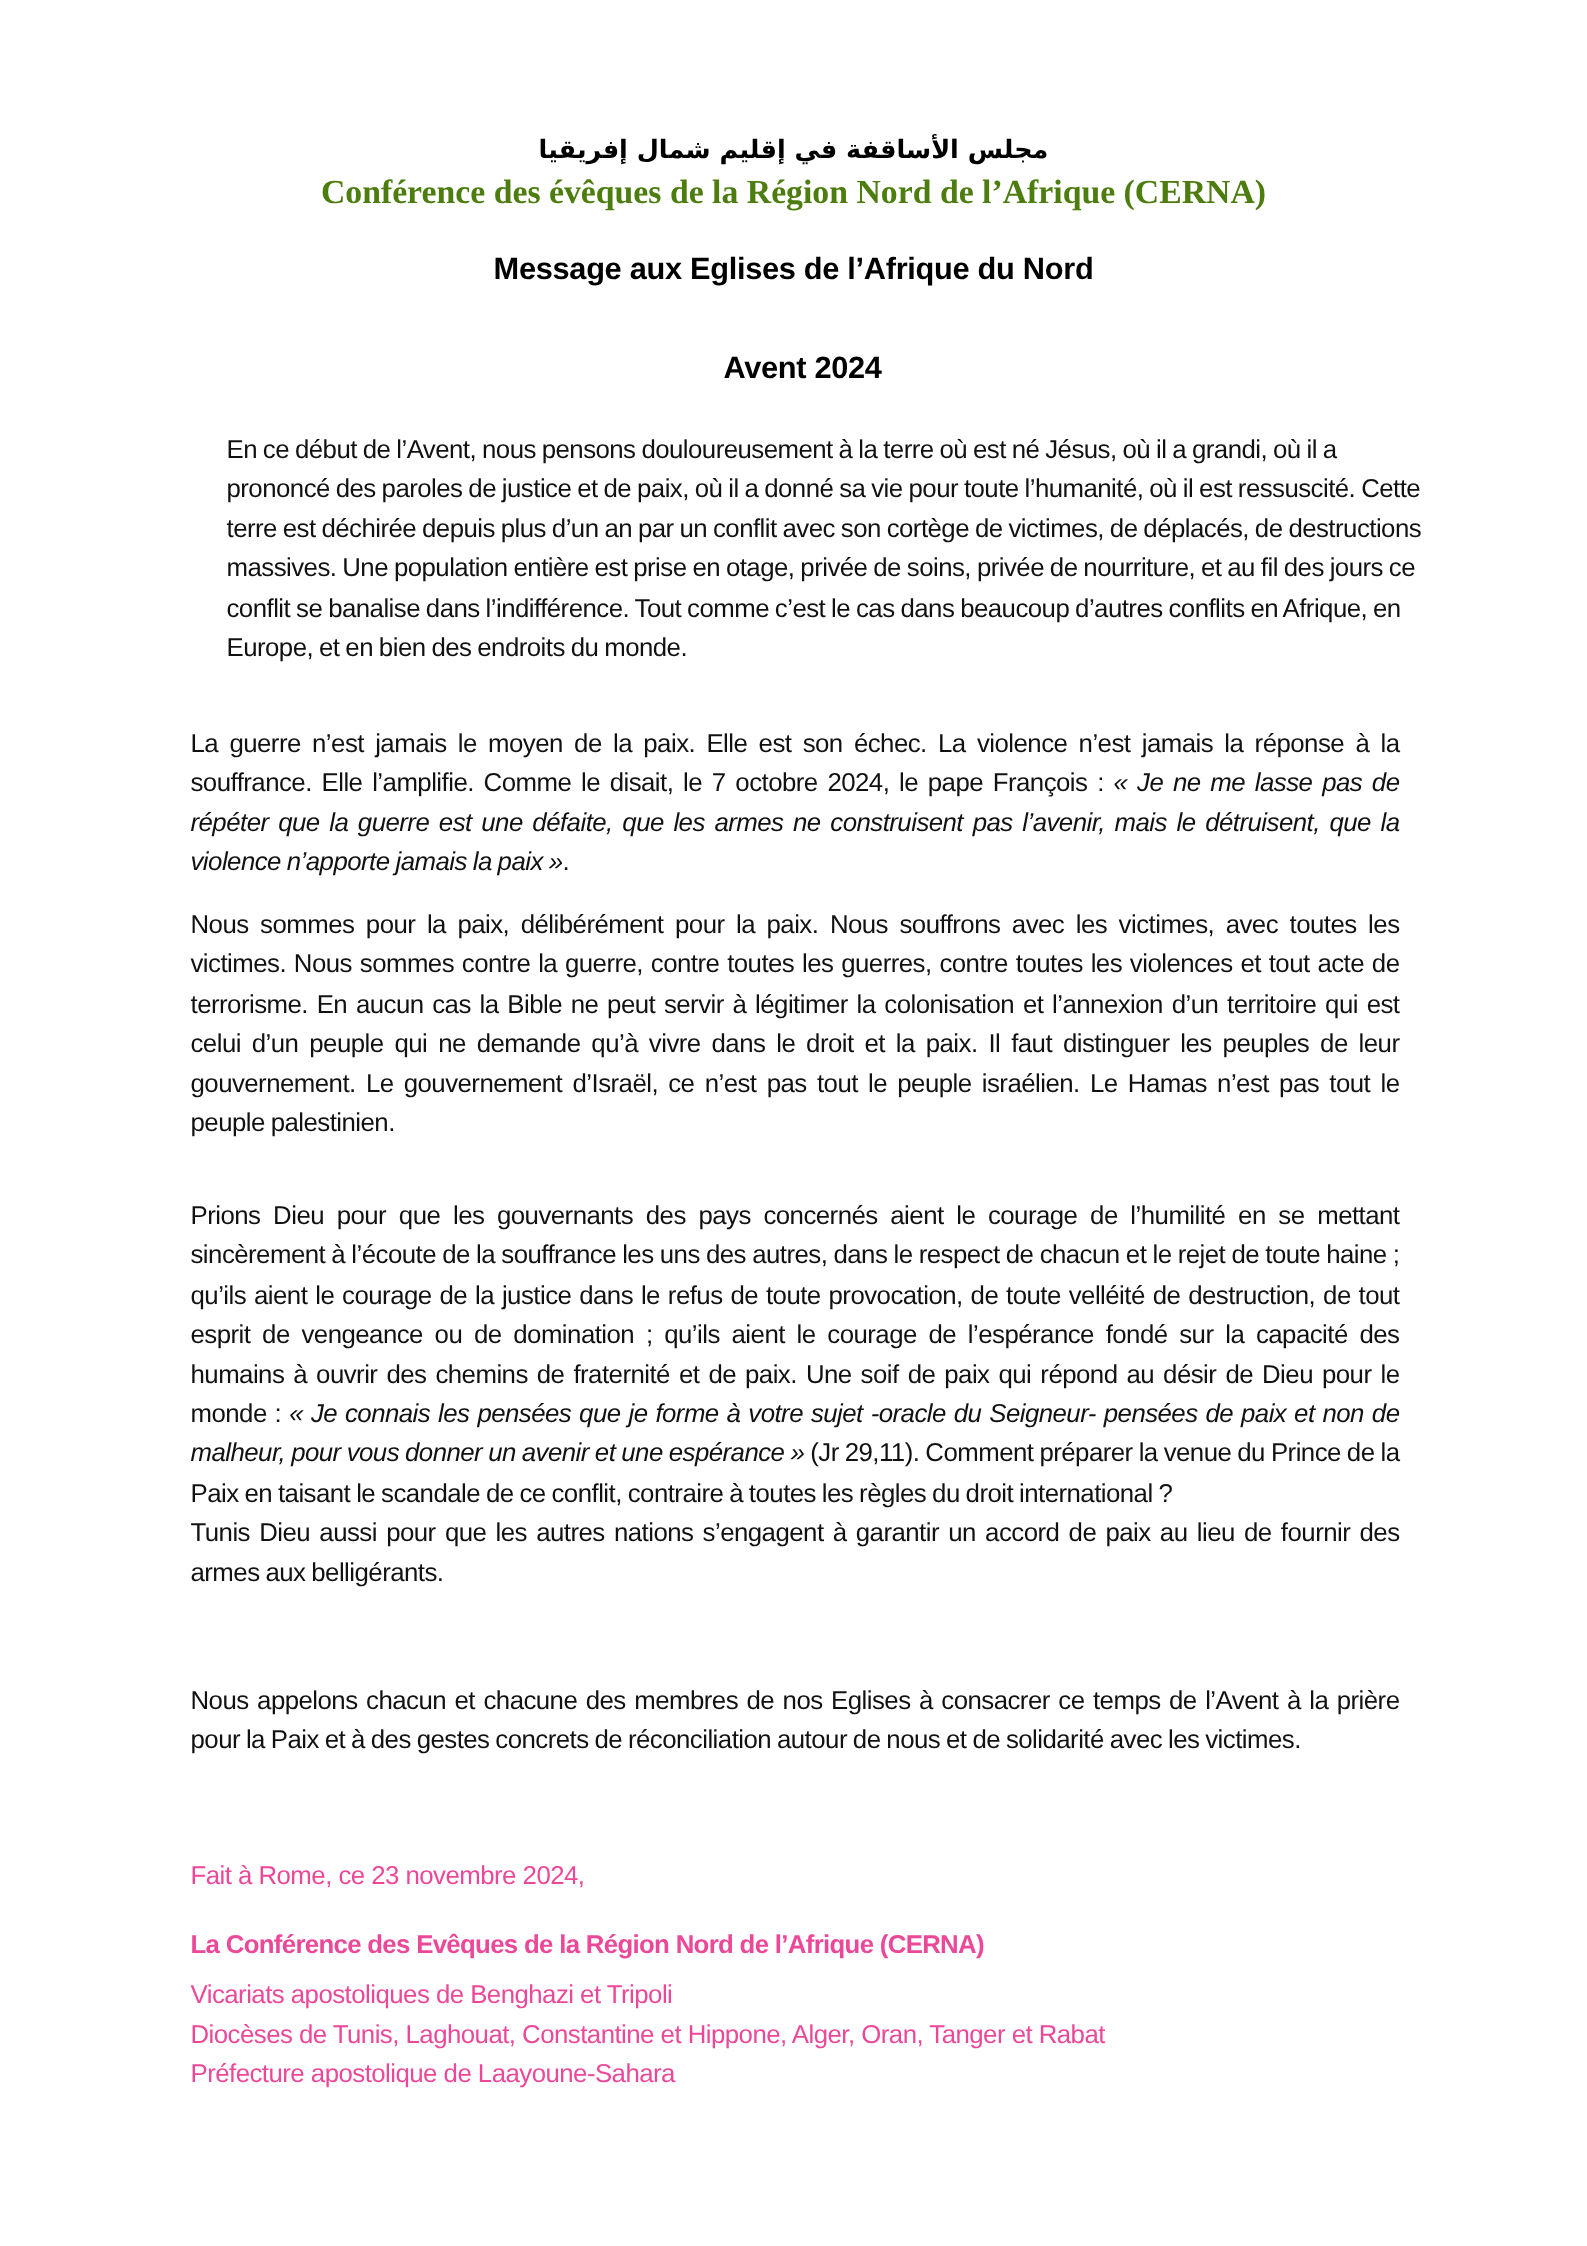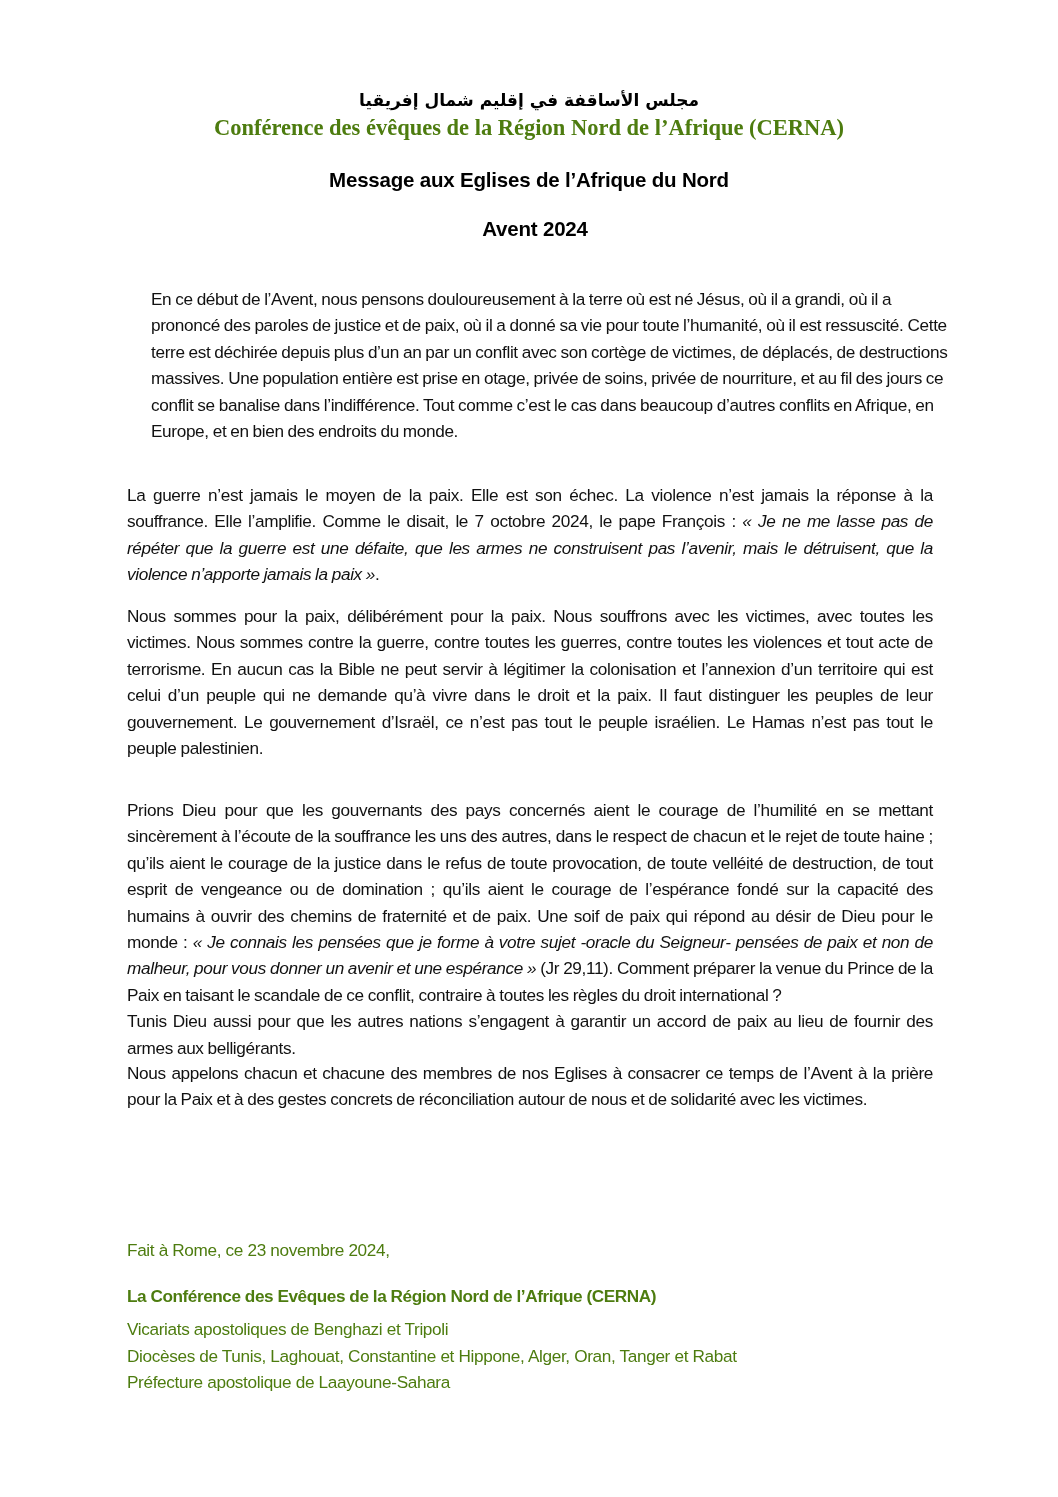--- a/index.html
+++ b/index.html
@@ -49,53 +49,53 @@
       left: 0; right: 0;
       text-align: center;
       font-family: "Liberation Sans", sans-serif;
       font-weight: bold;
       font-size: 20.5px;
       line-height: 28px;
       color: #000;
       letter-spacing: -0.2px;
     }
     .title.main { top: 166px; }
-    .title.sub { top: 215px; margin-left: 12px; }
+    .title.sub { top: 232px; margin-left: 12px; }
 
     .body {
       position: absolute;
       left: 127px;
       width: 806px;
       font-family: "Liberation Sans", sans-serif;
       font-size: 17.2px;
       line-height: 26.4px;
       color: #111;
       letter-spacing: -0.35px;
       word-spacing: -0.5px;
     }
     .body p {
       margin: 0;
       text-align: justify;
     }
     .p1 { top: 286px; margin-left: 24px; }
     .p2 { top: 482px; }
     .p3 { top: 603px; }
     .p4 { top: 797px; }
-    .p5 { top: 1060px; }
+    .p5 { top: 1120px; }
     .body p.last-left { text-align: left; }
     .quote { font-style: italic; }
 
     .closing {
       position: absolute;
       left: 127px;
       width: 806px;
       font-family: "Liberation Sans", sans-serif;
       font-size: 17.2px;
       line-height: 26.4px;
-      color: #4d7c0f;
+      color: #ec4899;
       letter-spacing: -0.35px;
     }
     .closing.date { top: 1237px; }
     .closing.sig { top: 1283px; font-weight: bold; letter-spacing: -0.45px; }
     .closing.entities { top: 1316px; }
     .closing.entities div { line-height: 26.5px; }
   </style>
 </head>
 <body>
 

